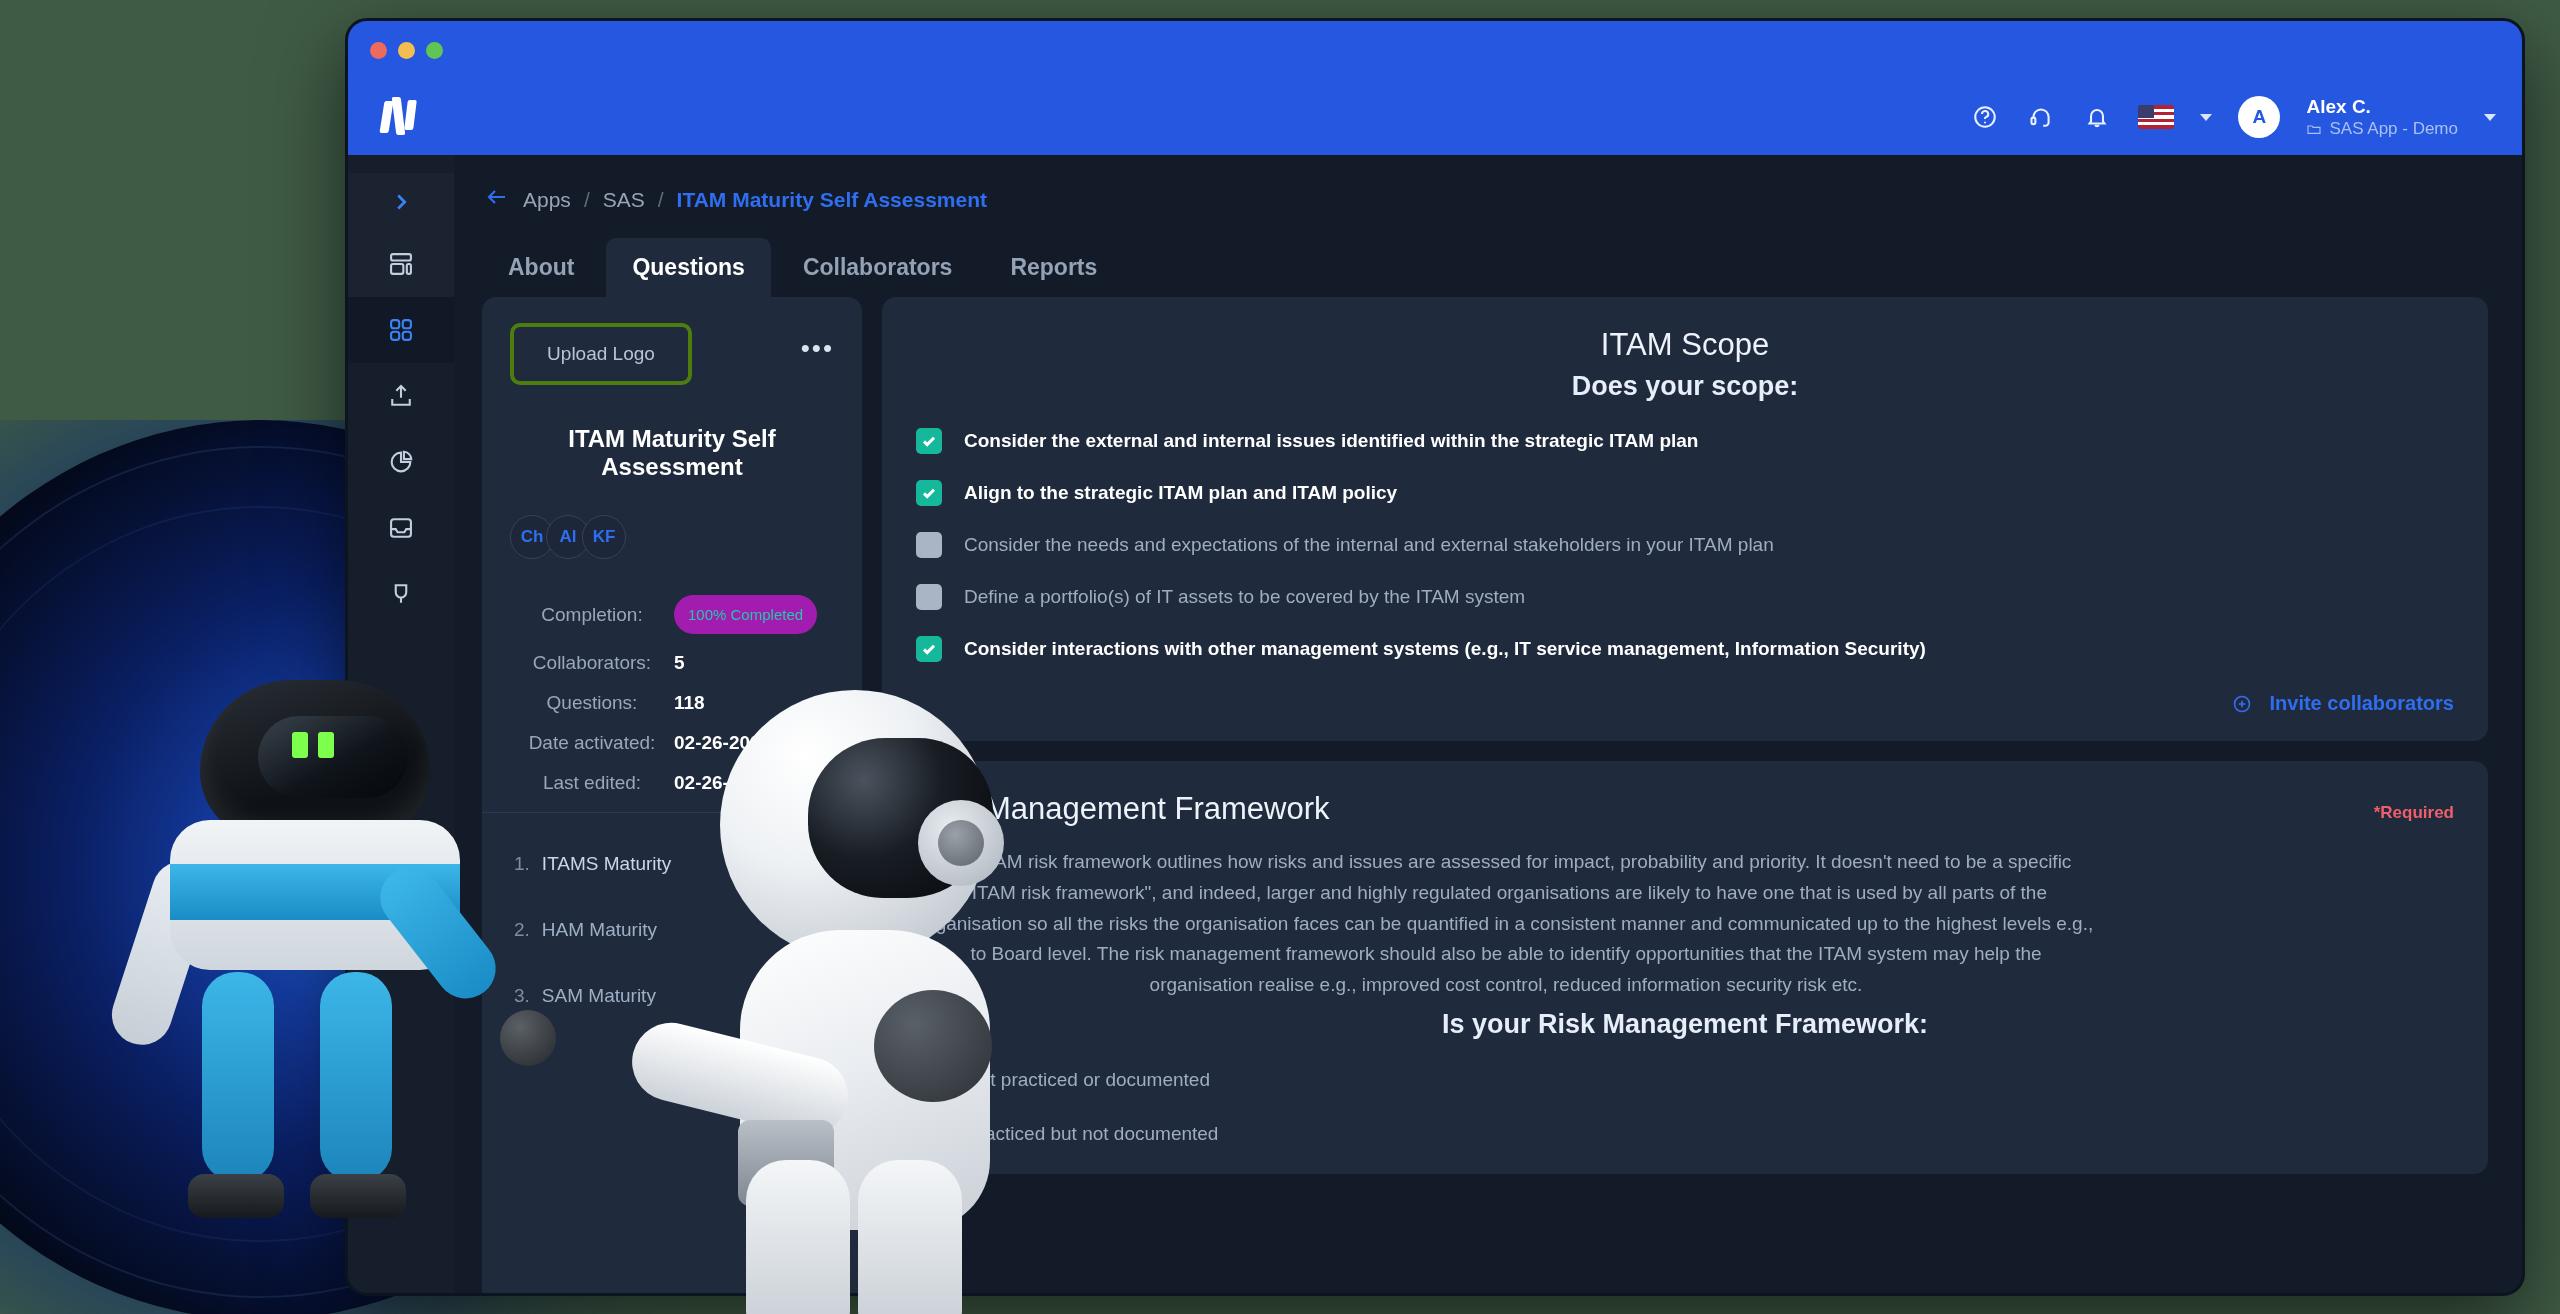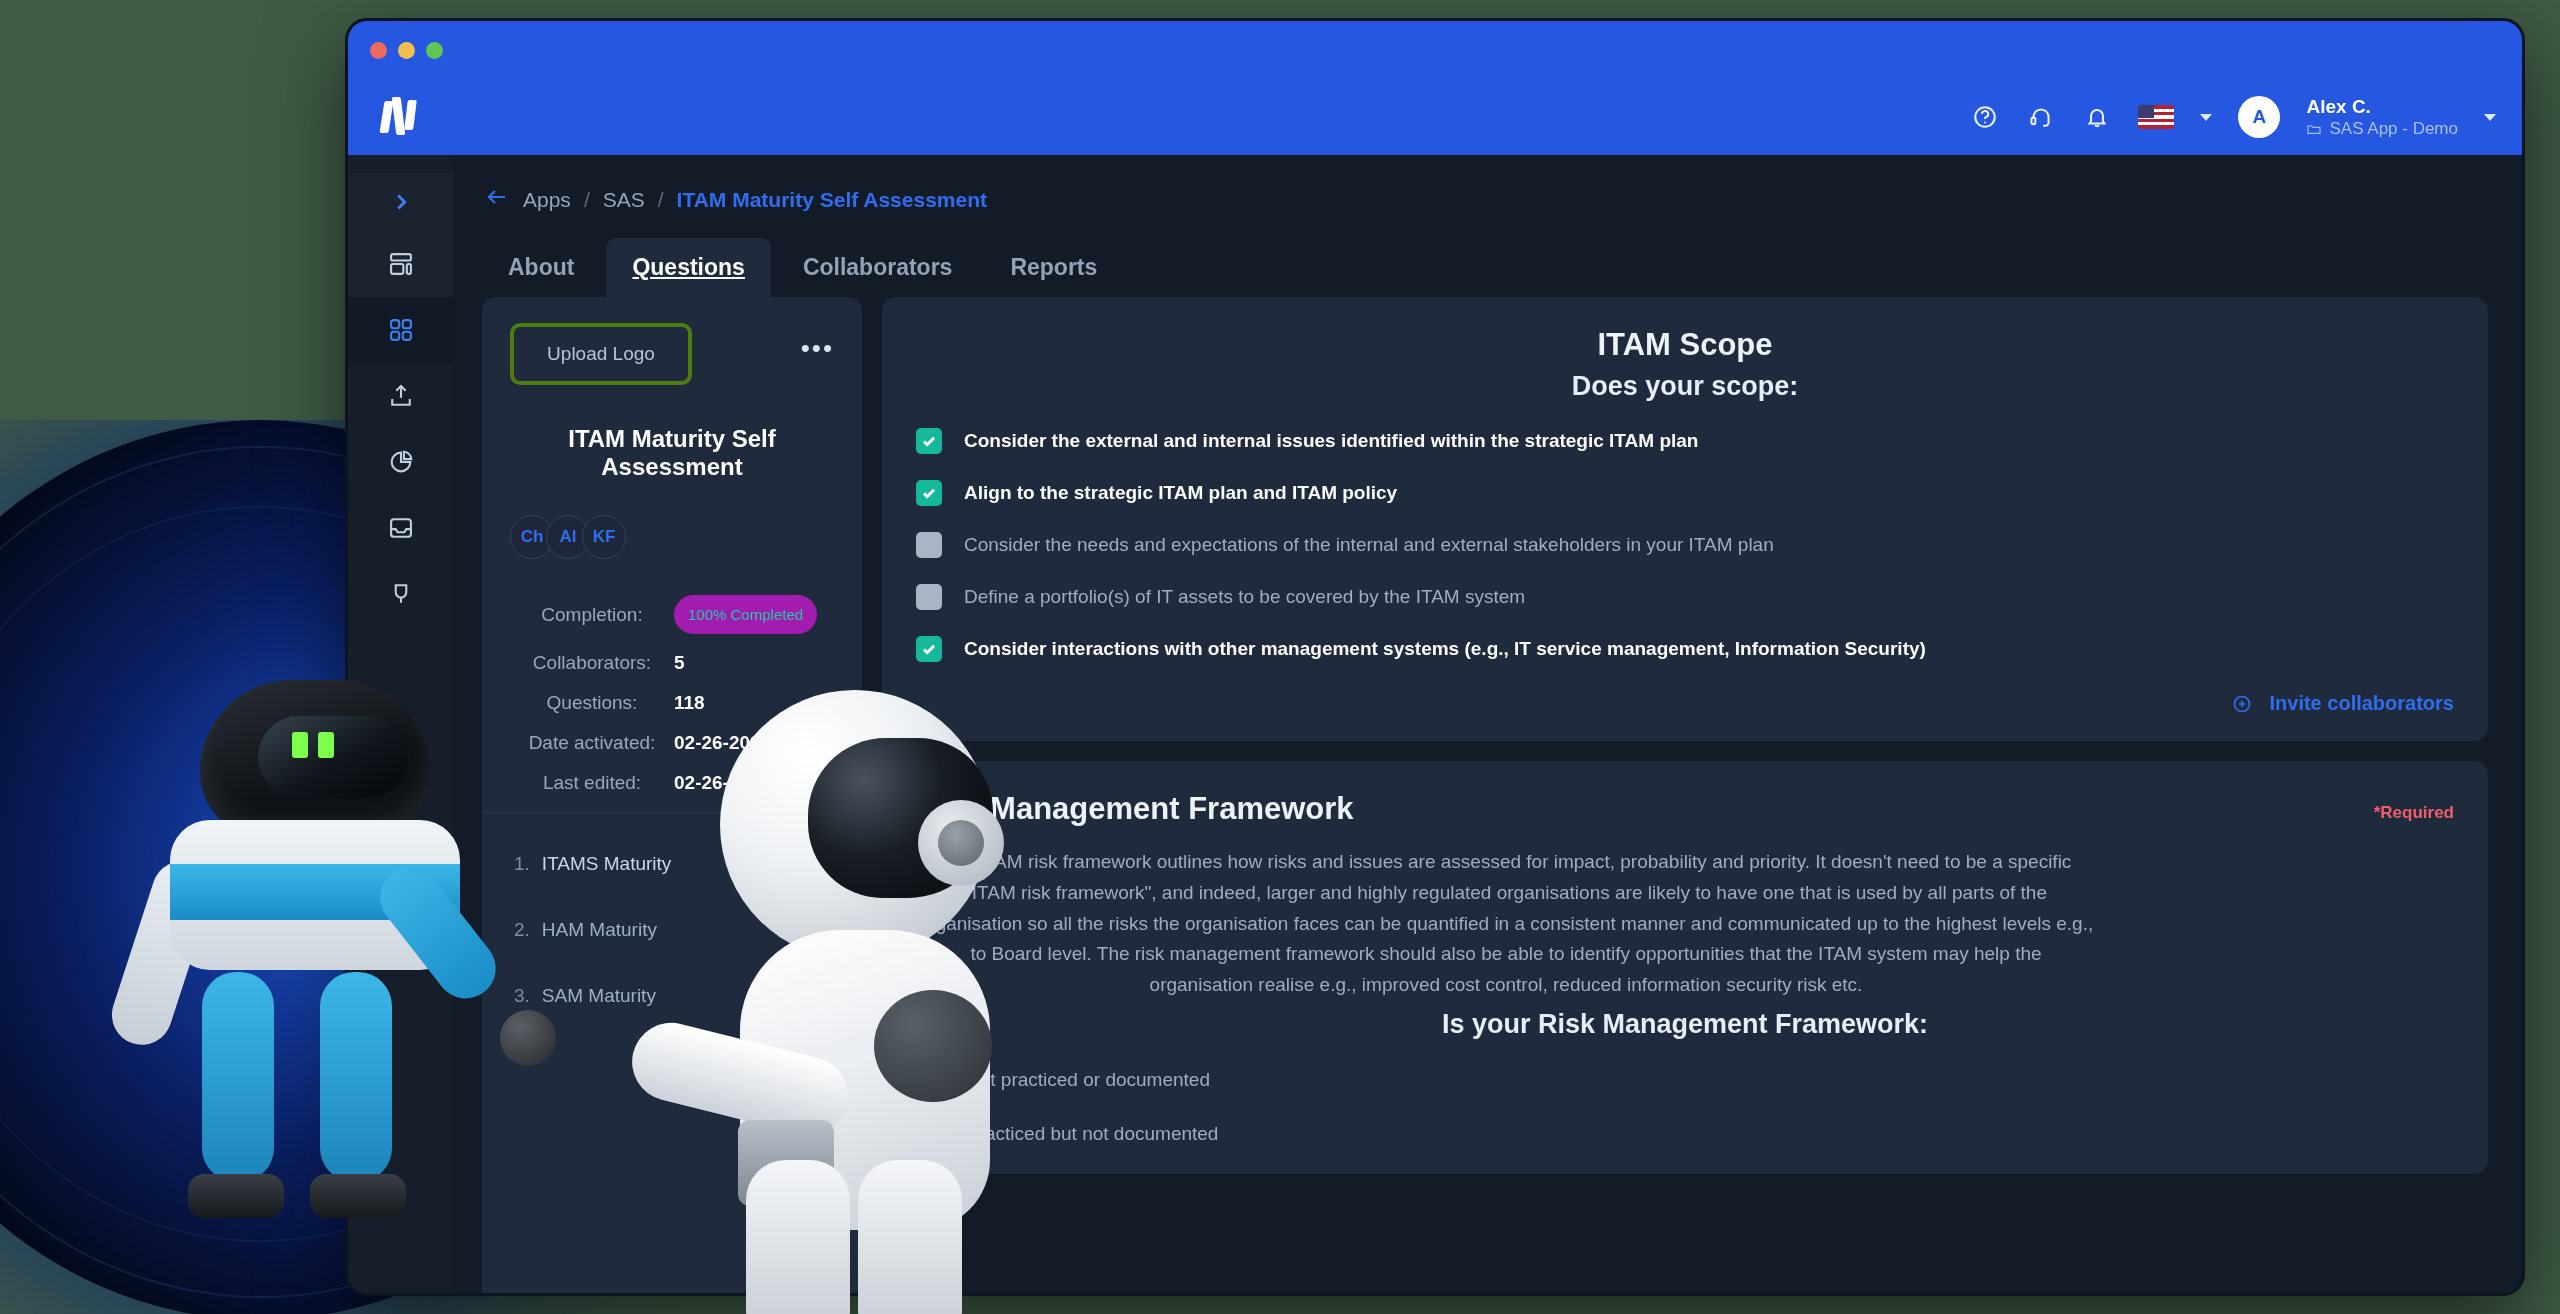--- a/index.html
+++ b/index.html
@@ -141,21 +141,21 @@
   .content { flex: 1; padding: 22px 34px 0 20px; min-width: 0; }
   .crumbs { display:flex; align-items:center; gap: 13px; font-size: 21px; padding: 10px 0 26px 10px; }
   .crumb-back svg { width: 26px; height: 20px; stroke:#2f6ef0; fill:none; stroke-width:2.2; cursor:pointer; }
   .crumb { color:#97a3b6; cursor:pointer; }
   .crumb.sep { color:#5f6c80; }
   .crumb.active { color:#2f6ef0; font-weight: 700; }
 
   .tabs { display:flex; gap: 6px; padding-left: 8px; }
   .tab { padding: 16px 26px; font-size: 23px; font-weight: 700; color:#94a2b6; cursor:pointer;
          border-radius: 10px 10px 0 0; }
-  .tab.active { color:#ffffff; background:#1f2a3c;text-decoration:underline; }
+  .tab.active { color:#ffffff; background:#1f2a3c; }
 
   .panes { display: flex; gap: 20px; height: calc(100% - 118px); padding-left: 8px; }
 
   
   .side-card { width: 380px; flex-shrink: 0; background:#1f2a3c; border-radius: 14px 14px 0 0;
                padding: 26px 28px; position: relative; overflow: hidden; }
   .upload-row { display:flex; align-items:flex-start; justify-content: space-between; }
   .upload-box { width: 182px; height: 62px; border: 4px solid #4d7c0f; border-radius: 10px;
                 display:flex; align-items:center; justify-content:center; color:#b9c4d4; font-size: 19px; cursor:pointer; }
   .kebab { color:#dbe3ef; font-size: 26px; letter-spacing: 2px; line-height: 1; padding-top: 12px; cursor:pointer; }
@@ -171,21 +171,21 @@
   .badge { background:#a21caf; color:#23c9a9; font-size: 15px; font-weight: 400; padding: 11px 14px; border-radius: 20px; }
   .side-sep { height: 1px; background:#2c3850; margin: 18px -28px 0 -28px; }
   .mini-list { margin-top: 18px; }
   .mini-item { display:flex; align-items:center; gap: 12px; font-size: 19px; color:#9fb0c6; padding: 22px 4px; }
   .mini-item.sel { color: #cbd6e6; }
   .mini-num { color:#7f8da3; }
 
   
   .main-col { flex: 1; min-width: 0; display:flex; flex-direction: column; gap: 20px; overflow: hidden; }
   .card { background:#1f2a3c; border-radius: 14px; padding: 30px 34px 26px 34px; }
-  .card-h { color:#eef3fa; font-size: 31px; font-weight: 700; }
+  .card-h { color:#eef3fa; font-size: 31px; font-weight: 400; }
   .card-head-row { display:flex; align-items:flex-start; justify-content: space-between; }
   .required { color:#ef5f6b; font-size: 17px; font-weight: 700; padding-top: 12px; }
   .q-label { color:#e7eefa; font-size: 27px; font-weight: 700; margin-top: 8px; }
 
   .opt-row { display:flex; align-items:center; gap: 22px; margin-top: 26px; }
   .cbox { width: 26px; height: 26px; border-radius: 5px; flex-shrink: 0; cursor:pointer;
           display:flex; align-items:center; justify-content:center; }
   .cbox.on { background:#15b89a; }
   .cbox.off { background:#a9b4c4; }
   .cbox svg { width: 16px; height: 16px; stroke:#fff; fill:none; stroke-width: 3; }

